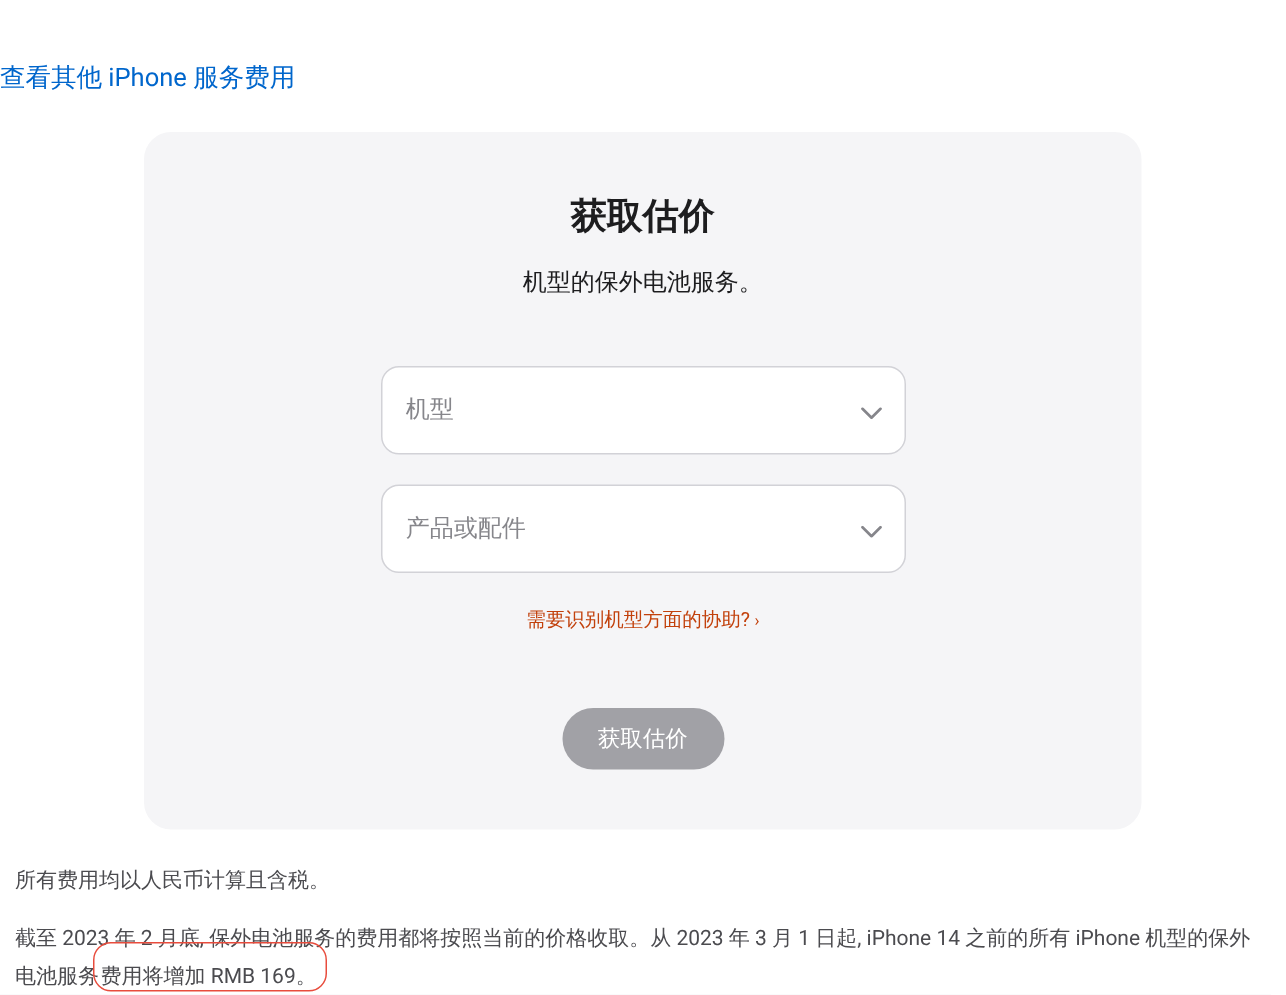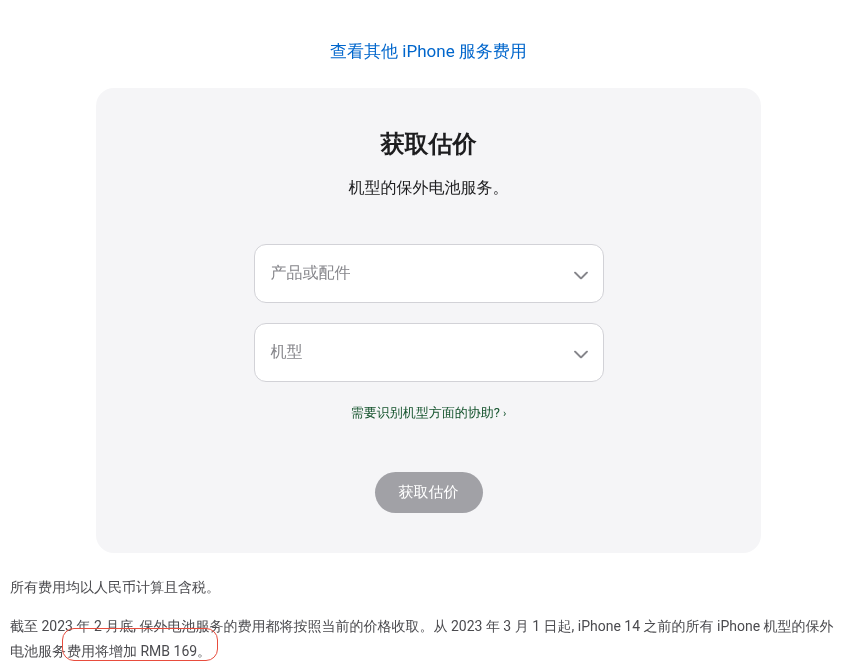--- a/index.html
+++ b/index.html
@@ -8,21 +8,20 @@
       box-sizing: border-box;
     }
     body {
       font-family: -apple-system, BlinkMacSystemFont, "Segoe UI", Roboto, Helvetica, Arial, sans-serif;
       background: #ffffff;
       width: 857px;
       height: 663px;
       overflow: hidden;
     }
     .top-link {
-      text-align: center;
       padding: 40px 0 25px;
     }
     .top-link a {
       color: #0066cc;
       font-size: 17px;
       text-decoration: none;
     }
     .card {
       width: 665px;
       margin: 0 auto;
@@ -68,21 +67,21 @@
       transform: translateY(-50%);
       color: #86868b;
       pointer-events: none;
     }
     .help-link {
       text-align: center;
       margin-top: 18px;
       margin-bottom: 50px;
     }
     .help-link a {
-      color: #14532d;
+      color: #c2410c;
       font-size: 13px;
       text-decoration: none;
     }
     .help-arrow {
       margin-left: 3px;
       font-size: 11px;
     }
     .submit-wrapper {
       text-align: center;
     }
@@ -117,32 +116,32 @@
 <div class="top-link">
   <a href="#">查看其他 iPhone 服务费用</a>
 </div>
 
 <div class="card">
   <h2 class="card-title">获取估价</h2>
   <p class="card-subtitle">机型的保外电池服务。</p>
 
   <div class="select-wrapper">
     <div class="select-box">
-      <span>产品或配件</span>
+      <span>机型</span>
     </div>
     <span class="chevron">
       <svg width="14" height="8" viewBox="0 0 14 8" fill="none">
         <path d="M1 1L7 7L13 1" stroke="#86868b" stroke-width="1.8" stroke-linecap="round" stroke-linejoin="round"></path>
       </svg>
     </span>
   </div>
 
   <div class="select-wrapper">
     <div class="select-box">
-      <span>机型</span>
+      <span>产品或配件</span>
     </div>
     <span class="chevron">
       <svg width="14" height="8" viewBox="0 0 14 8" fill="none">
         <path d="M1 1L7 7L13 1" stroke="#86868b" stroke-width="1.8" stroke-linecap="round" stroke-linejoin="round"></path>
       </svg>
     </span>
   </div>
 
   <div class="help-link">
     <a href="#">

